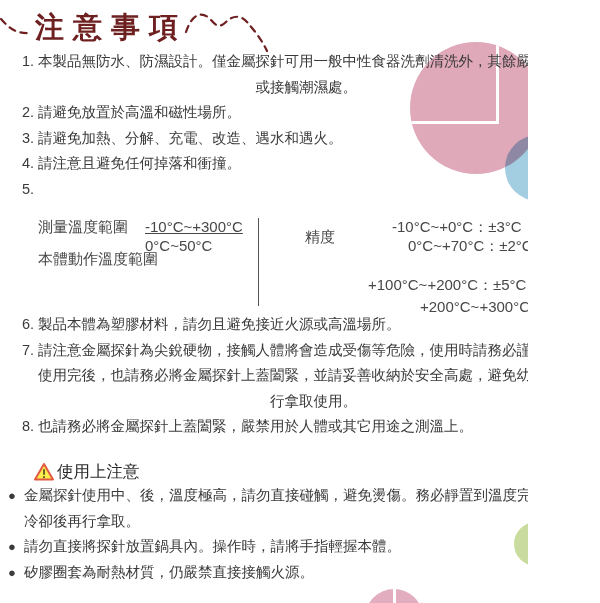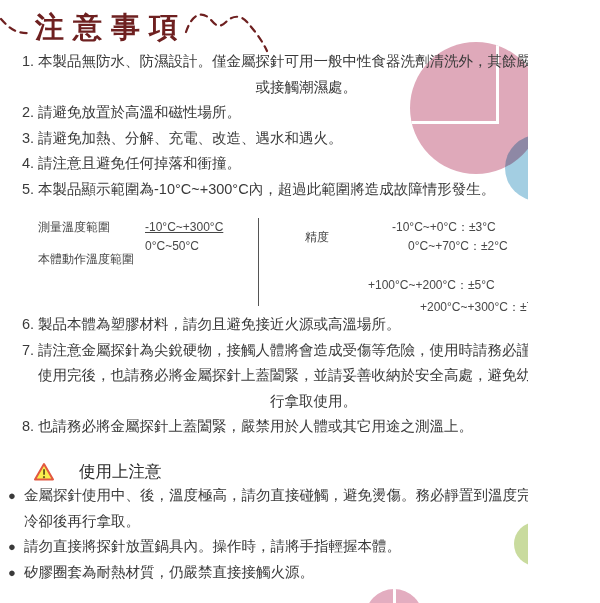--- a/index.html
+++ b/index.html
@@ -32,37 +32,37 @@
   .note-list { position:absolute; left:22px; width:570px;
     font-size:14.5px; line-height:25.5px; color:#3a3a3a; }
   #list1 { top:49px; }
   #list2 { top:312px; }
   .note { display:flex; }
   .note .num { width:16px; flex:none; }
   .note .txt { white-space:pre-wrap;text-align:center; }
 
   
   #spec { position:absolute; left:0; top:218px; width:600px; height:95px;
-    font-size:12px; color:#474747; }
+    font-size:15px; color:#474747; }
   #spec span { position:absolute; white-space:nowrap; line-height:14px; }
   .t-l1 { left:38px;  top:2px; }
   .t-v1 { left:145px; top:2px;text-decoration:underline; }
   .t-l2 { left:38px;  top:34px; }
   .t-v2 { left:145px; top:21px; }
   .t-div { position:absolute; left:258px; top:0; width:1px; height:88px; background:#555; }
   .t-acc { left:305px; top:12px; }
   .t-a0 { left:392px; top:2px; }
   .t-a1 { left:408px; top:21px; }
   .t-a2 { left:392px; top:40px; }
   .t-a3 { left:368px; top:60px; }
   .t-a4 { left:392px; top:82px;margin-left:28px; }
 
   
   #usage-head { position:absolute; left:33px; top:461px; display:flex;
-    align-items:center; gap:24px; font-size:16.5px; color:#2a2a2a; }
+    align-items:center; gap:2px; font-size:16.5px; color:#2a2a2a; }
   #bullets { position:absolute; left:8px; top:483px; width:584px;
     font-size:14.5px; line-height:25.5px; color:#3a3a3a; }
   .bullet { display:flex; }
   .bullet .dot { width:16px; flex:none; font-size:13px; }
   .bullet .txt { white-space:pre-wrap; }
 </style>
 </head>
 <body>
 
 <div id="page">
@@ -102,21 +102,20 @@
       <div class="note">
         <span class="num">3.</span>
         <span class="txt">請避免加熱、分解、充電、改造、遇水和遇火。</span>
       </div>
       <div class="note">
         <span class="num">4.</span>
         <span class="txt">請注意且避免任何掉落和衝撞。</span>
       </div>
       <div class="note">
         <span class="num">5.</span>
-        <span class="txt">本製品顯示範圍為-10°C~+300°C內，超過此範圍將造成故障情形發生。</span>
       </div>
     </div>
 
     <div id="spec">
       <span class="t-l1">測量溫度範圍</span>
       <span class="t-v1">-10°C~+300°C</span>
       <span class="t-l2">本體動作溫度範圍</span>
       <span class="t-v2">0°C~50°C</span>
       <div class="t-div"></div>
       <span class="t-acc">精度</span>

